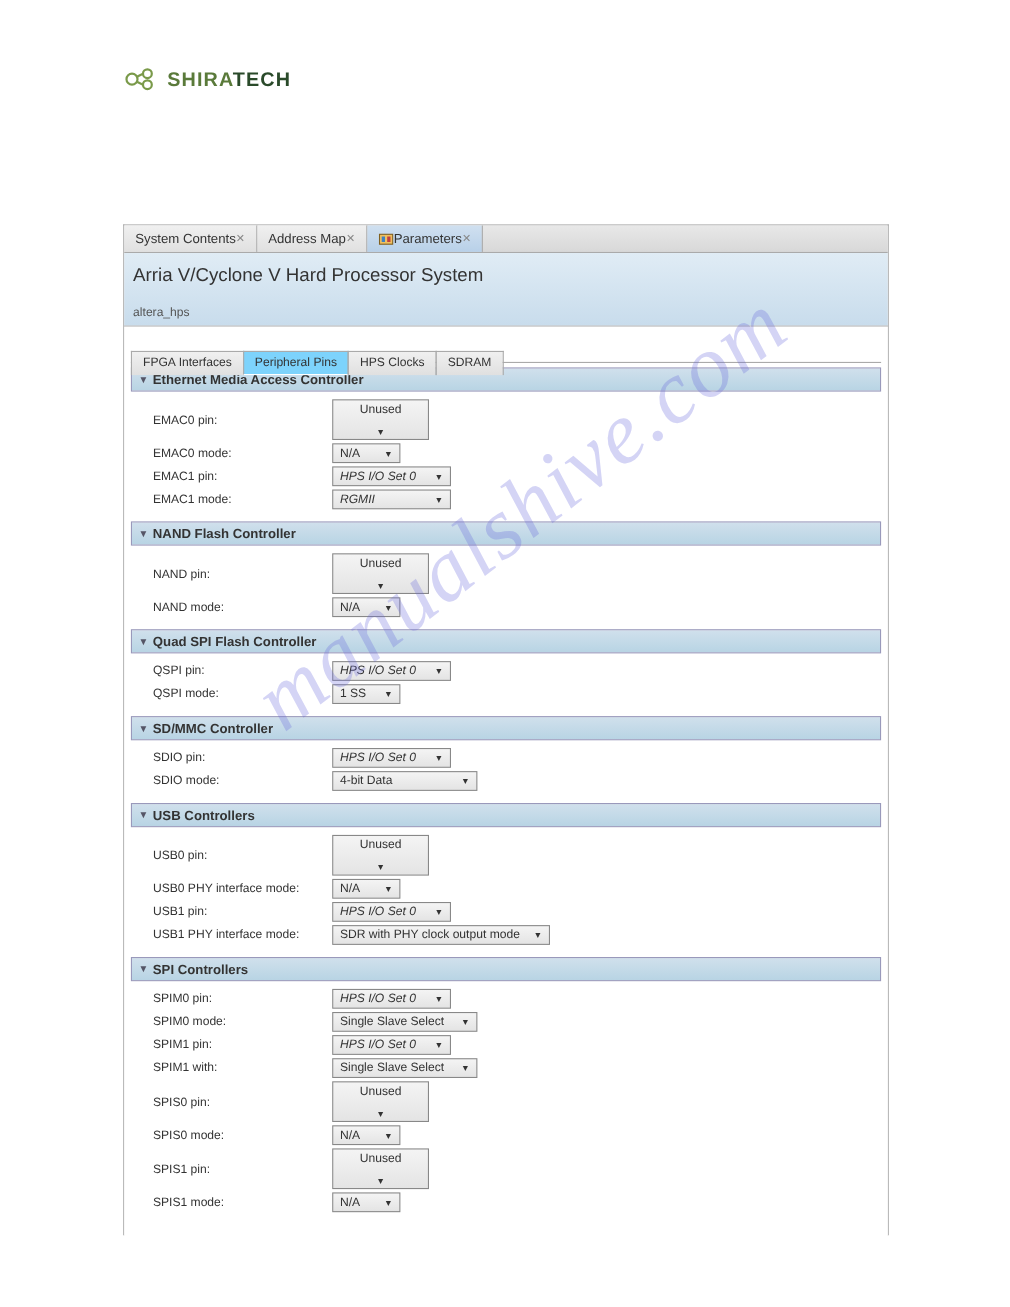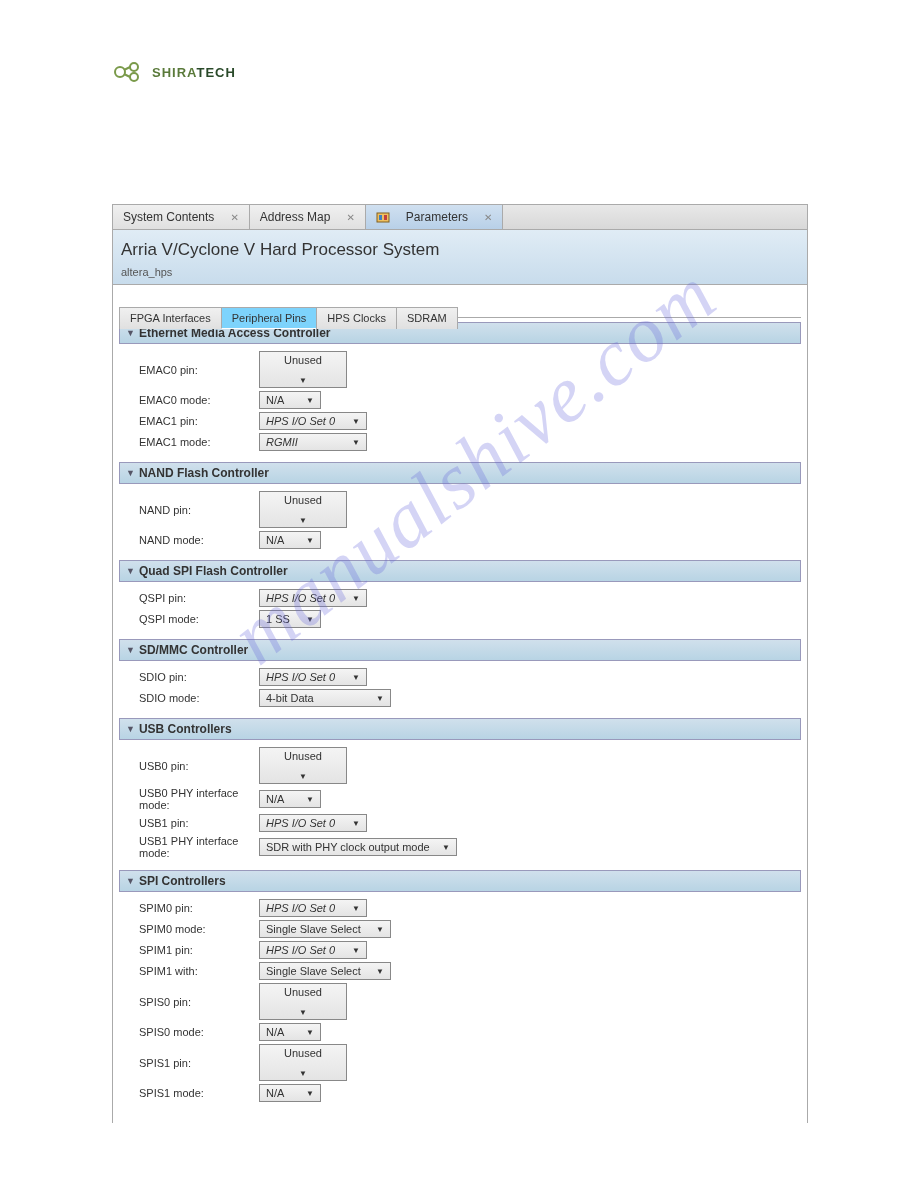--- a/index.html
+++ b/index.html
@@ -1,48 +1,48 @@
 <!DOCTYPE html>
 <html><head>
 <meta charset="utf-8">
 <style>
 * { box-sizing: border-box; margin: 0; padding: 0; }
 body { font-family: Tahoma, Arial, sans-serif; font-size: 12px; color: #333; background: #fff; width: 918px; }
 .page { padding: 60px 110px 100px 112px; }
 .logo { display: flex; align-items: center; gap: 6px; margin-bottom: 120px; }
 .logo-icon { width: 34px; height: 24px; }
-.logo-text { font-size: 13px; font-weight: bold; letter-spacing: 1px; color: #5a7a3a; }
+.logo-text { font-size: 18px; font-weight: bold; letter-spacing: 1px; color: #5a7a3a; }
 .logo-text .dark { color: #2a4a2a; }
 
 .app-window { border: 1px solid #aaa; border-bottom: none; }
 .tab-bar { background: linear-gradient(#e8e8e8, #d8d8d8); display: flex; border-bottom: 1px solid #aaa; }
-.tab { padding: 5px 10px; border-right: 1px solid #aaa; display: flex; align-items: center; gap: 16px; background: linear-gradient(#f0f0f0,#e0e0e0); cursor: pointer; }
+.tab { padding: 5px 10px; border-right: 1px solid #aaa; display: flex; align-items: center; gap: 0; background: linear-gradient(#f0f0f0,#e0e0e0); cursor: pointer; }
 .tab.active { background: linear-gradient(#d0e0f0,#b8d0e8); }
 .tab-close { font-size: 10px; color: #888; }
 .tab-icon { width: 14px; height: 14px; display: inline-flex; }
 
 .breadcrumb { background: linear-gradient(#e8e8e8,#dcdcdc); padding: 4px 8px; border-bottom: 1px solid #aaa; font-size: 11px; color: #555; }
 
 .title-bar { background: linear-gradient(#e0ecf5,#c8dcec); padding: 10px 8px 6px; border-bottom: 1px solid #aaa; }
 .title-bar h1 { font-size: 17px; font-weight: normal; color: #333; }
-.title-bar .sub { font-size: 11px; color: #555; margin-top: 6px; }
+.title-bar .sub { font-size: 11px; color: #555; margin-top: 18px; }
 
 .body-area { background: #fff; padding: 10px 6px; }
 .sub-tabs { display: flex; border-bottom: 1px solid #aaa; margin-bottom: 4px; }
 .sub-tab { padding: 4px 10px; border: 1px solid #aaa; border-bottom: none; background: linear-gradient(#f0f0f0,#e0e0e0); font-size: 11px; cursor: pointer; position: relative; top: 12px; }
 .sub-tab.active { background: #7dd3fc; border-bottom: 1px solid #fff; }
 .sub-tab + .sub-tab { margin-left: -1px; }
 
 .section-header { background: linear-gradient(#d0e0ec,#b8d4e4); border: 1px solid #99b; padding: 3px 6px; font-size: 12px; font-weight: bold; display: flex; align-items: center; gap: 4px; }
 .section-header .tri { font-size: 9px; color: #556; }
 .section { margin-bottom: 4px; }
 .section-body { padding: 4px 4px 4px 20px; }
 
 .row { display: flex; align-items: center; margin: 3px 0; }
-.row-label { width: 120px; font-size: 11px; color: #333; }
+.row-label { width: 163px; font-size: 11px; color: #333; }
 .dropdown { display: inline-flex; align-items: center; justify-content: space-between; background: linear-gradient(#f4f4f4,#e4e4e4); border: 1px solid #888; padding: 2px 6px; font-size: 11px; min-width: 62px; cursor: pointer; gap: 10px; }
 .dropdown .dd-arrow { font-size: 8px; color: #333; }
 .dropdown.w1 { min-width: 88px; flex-direction: column; }
 .dropdown.w2 { min-width: 108px; font-style: italic; }
 .dropdown.w3 { min-width: 132px; }
 .dropdown.w4 { min-width: 198px; }
 
 .watermark { position: absolute; top: 420px; left: 180px; font-size: 80px; color: rgba(100,100,220,0.28); transform: rotate(-38deg); font-style: italic; pointer-events: none; font-family: Georgia, serif; letter-spacing: 2px; }
 .page-wrap { position: relative; }
 

